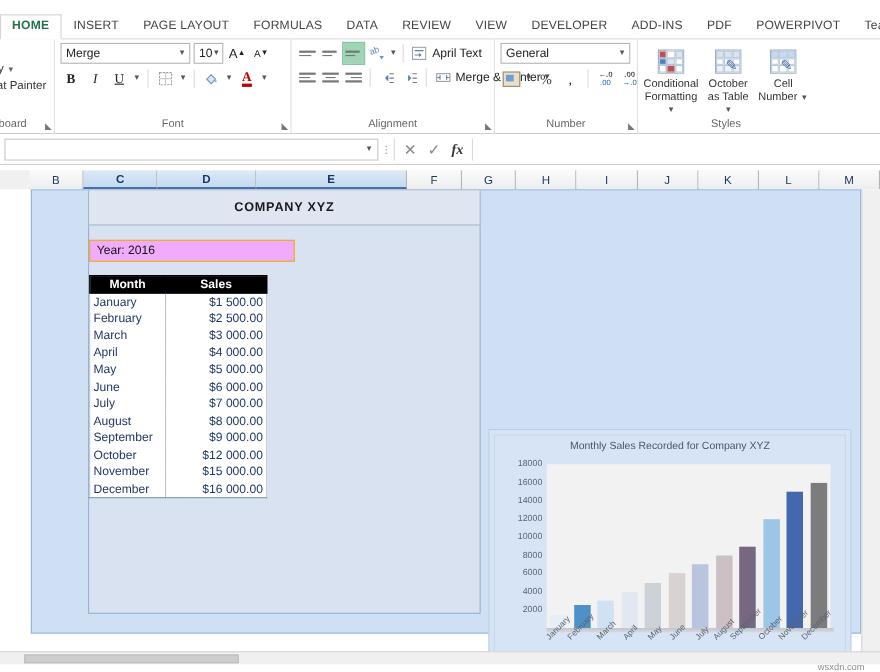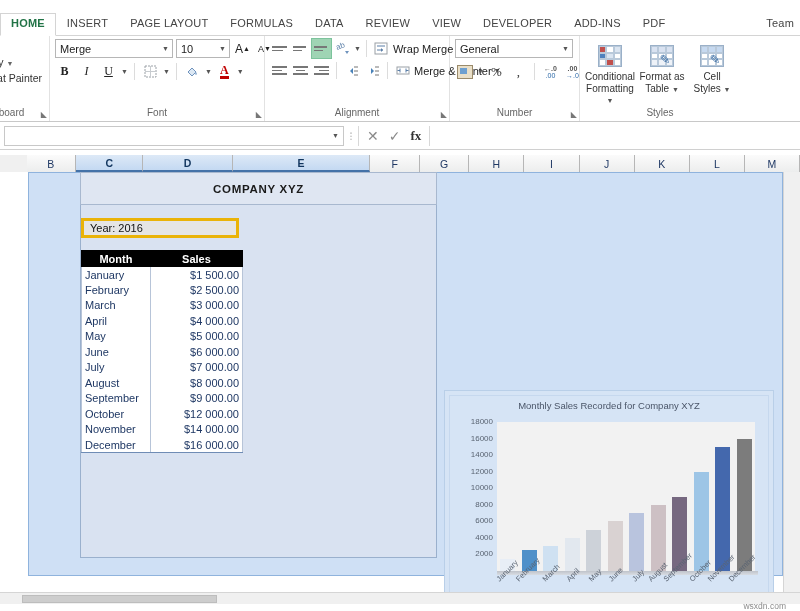--- a/index.html
+++ b/index.html
@@ -56,21 +56,21 @@
   
   .grp-font { width:215px; }
   .font-row { display:flex; align-items:center; gap:3px; margin-bottom:4px; }
   .combo {
     border:1px solid #b6b6b6; background:#fff; height:19px;
     display:flex; align-items:center; justify-content:space-between;
     font-size:11px; color:#222; padding:0 3px 0 4px;
   }
   .combo .car { font-size:7px; color:#555; }
   .cb-name { width:118px; }
-  .cb-size { width:54px;text-align:right; }
+  .cb-size { width:27px;text-align:right; }
   .btn {
     min-width:19px; height:19px; display:flex; align-items:center; justify-content:center;
     font-size:11px; color:#222; cursor:default;
   }
   .btn-a1 { font-size:12px; }
   .btn-a2 { font-size:9px; }
   .sup { font-size:7px; vertical-align:super; }
   .fbold { font-weight:bold; font-size:12px; font-family:"Liberation Serif",serif;}
   .fital { font-style:italic; font-size:12px; font-family:"Liberation Serif",serif;}
   .fund  { text-decoration:underline; font-size:12px; font-family:"Liberation Serif",serif;}
@@ -110,21 +110,21 @@
   
   .fbar { position:absolute; left:0; top:122px; width:800px; height:28px;
           background:#fff; border-bottom:1px solid #d0d0d0; display:flex; align-items:center;}
   .namebox { margin-left:4px; width:340px; height:20px; border:1px solid #c8c8c8; background:#fff;
              display:flex; align-items:center; justify-content:flex-end; padding-right:4px;}
   .fb-dots { width:14px; text-align:center; color:#888; font-size:9px; letter-spacing:0; }
   .fb-btns { display:flex; align-items:center; gap:10px; padding:0 8px;
              border-left:1px solid #d8d8d8; border-right:1px solid #d8d8d8; height:20px;}
   .fb-x { color:#8a8a8a; font-size:14px; }
   .fb-ok { color:#8a8a8a; font-size:14px; }
-  .fb-fx { color:#333; font-size:13px; font-family:"Liberation Serif",serif;
+  .fb-fx { color:#333; font-size:13px; font-style:italic; font-family:"Liberation Serif",serif;
            font-weight:bold; }
   .fb-input { flex:1; height:20px; background:#fff; margin-right:6px; }
 
   
   .colhdr { position:absolute; left:0; top:155px; width:800px; height:17px;
             background:#f0f0f0; display:flex; border-bottom:1px solid #9e9e9e; }
   .ch { background:linear-gradient(#fbfbfb,#eceded); border-right:1px solid #b6b6b6;
         font-size:10.5px; color:#1f3864; display:flex; align-items:center; justify-content:center;
         height:17px; }
   .ch.sel { background:linear-gradient(#dde9f7,#c4d9f2); color:#12365f; font-weight:bold;
@@ -136,22 +136,22 @@
   .selband-edge { position:absolute; left:28px; top:0; width:755px; height:404px;
                   border:1px solid #8fb3dd; }
 
   
   .sheetarea { position:absolute; left:80px; top:0; width:357px; height:386px;
                background:#d9e2f1; border:1px solid #9ab0cd; }
   .title-cell { position:absolute; left:80px; top:0px; width:357px; height:33px;
                 background:#dfe6f2; border:1px solid #a8b8cf;
                 display:flex; align-items:center; justify-content:center;
                 font-size:11.5px; font-weight:bold; color:#1a1a1a; letter-spacing:.7px;}
-  .yearbox { position:absolute; left:81px; top:46px; width:158px; height:20px;
-             background:#e5e5e5; border:3px solid #eab308;
+  .yearbox { position:absolute; left:81px; top:46px; width:187px; height:20px;
+             background:#f0abfc; border:1px solid #eab308;
              display:flex; align-items:center; padding-left:6px;
              font-size:11px; color:#111; }
 
   .dtable { position:absolute; left:81px; top:78px; width:162px;
             border-collapse:collapse; background:#fff; }
   .dtable th { background:#000; color:#fff; font-size:11px; font-weight:bold;
                height:16px; border:1px solid #000; }
   .dtable td { font-size:11px; color:#1f3864; height:15.5px; padding:0 3px;
                border-left:1px solid #b7c4d8; border-right:1px solid #b7c4d8;
                background:#fff; }
@@ -205,20 +205,21 @@
     <div class="tab active">HOME</div>
     <div class="tab">INSERT</div>
     <div class="tab">PAGE LAYOUT</div>
     <div class="tab">FORMULAS</div>
     <div class="tab">DATA</div>
     <div class="tab">REVIEW</div>
     <div class="tab">VIEW</div>
     <div class="tab">DEVELOPER</div>
     <div class="tab">ADD-INS</div>
     <div class="tab">PDF</div>
+    <div class="tab">POWERPIVOT</div>
     <div class="tab tab-team">Team</div>
   </div>
 
   <div class="ribbon">
 
     <div class="grp grp-clip">
       <div class="grp-body">
         <div class="clip-items">
           <div class="clip-item">Cut</div>
           <div class="clip-item"><span>Copy</span> <span class="car">▼</span></div>
@@ -316,21 +317,21 @@
             <span class="car">▼</span>
             <div class="sep"></div>
             <span class="btn">
               <svg width="14" height="13" viewBox="0 0 14 13">
                   <rect x="1" y="1" width="12" height="11" fill="none" stroke="#9aa0a6"></rect>
                   <line x1="3" y1="4" x2="11" y2="4" stroke="#5b7fa8"></line>
                   <path d="M3 8 h6 a2 2 0 0 1 0 0" stroke="#5b7fa8" fill="none"></path>
                   <path d="M9 8 l-2 -2 v4 z" fill="#5b7fa8"></path>
                 </svg>
             </span>
-            <span class="al-txt">Wrap Merge</span>
+            <span class="al-txt">April Text</span>
           </div>
           <div class="al-row">
             <span class="btn">
                 <span class="ico-lines">
                   <i style="width:100%"></i>
                   <i style="width:65%"></i>
                   <i style="width:100%"></i>
                 </span>
               </span>
             <span class="btn">
@@ -435,38 +436,38 @@
                 <span style="background:#d9e2f1"></span>
                 <span style="background:#fff"></span>
                 <span style="background:#fff"></span>
                 <span style="background:#fff"></span>
                 <span style="background:#eef2f8"></span>
                 <span style="background:#eef2f8"></span>
                 <span style="background:#eef2f8"></span>
               </span>
             <span class="brush" style="margin-left:6px;margin-top:8px;color:#3b6ea5;">✎</span>
           </div>
-          <span>Format as Table</span> <span class="car">▼</span>
+          <span>October as Table</span> <span class="car">▼</span>
         </div>
         <div class="st-item">
           <div class="st-ico">
             <span class="mini-grid">
                 <span style="background:#c6d9f0"></span>
                 <span style="background:#c6d9f0"></span>
                 <span style="background:#c6d9f0"></span>
                 <span style="background:#fff"></span>
                 <span style="background:#fff"></span>
                 <span style="background:#fff"></span>
                 <span style="background:#fff"></span>
                 <span style="background:#fff"></span>
                 <span style="background:#fff"></span>
               </span>
             <span class="brush" style="margin-left:6px;margin-top:8px;color:#3b6ea5;">✎</span>
           </div>
-          <span>Cell Styles</span> <span class="car">▼</span>
+          <span>Cell Number</span> <span class="car">▼</span>
         </div>
       </div>
       <div class="grp-title">Styles</div>
     </div>
   </div>
 
   <div class="fbar">
     <div class="namebox">
       <span style="flex:1"></span>
       <span class="car">▼</span>
@@ -548,21 +549,21 @@
         <tr>
             <td class="c-month">September</td>
             <td class="c-sales">$9 000.00</td>
           </tr>
         <tr>
             <td class="c-month">October</td>
             <td class="c-sales">$12 000.00</td>
           </tr>
         <tr>
             <td class="c-month">November</td>
-            <td class="c-sales">$14 000.00</td>
+            <td class="c-sales">$15 000.00</td>
           </tr>
         <tr>
             <td class="c-month">December</td>
             <td class="c-sales">$16 000.00</td>
           </tr>
       </tbody>
     </table>
 
     <div class="chart">
       <div class="chart-inner"></div>

